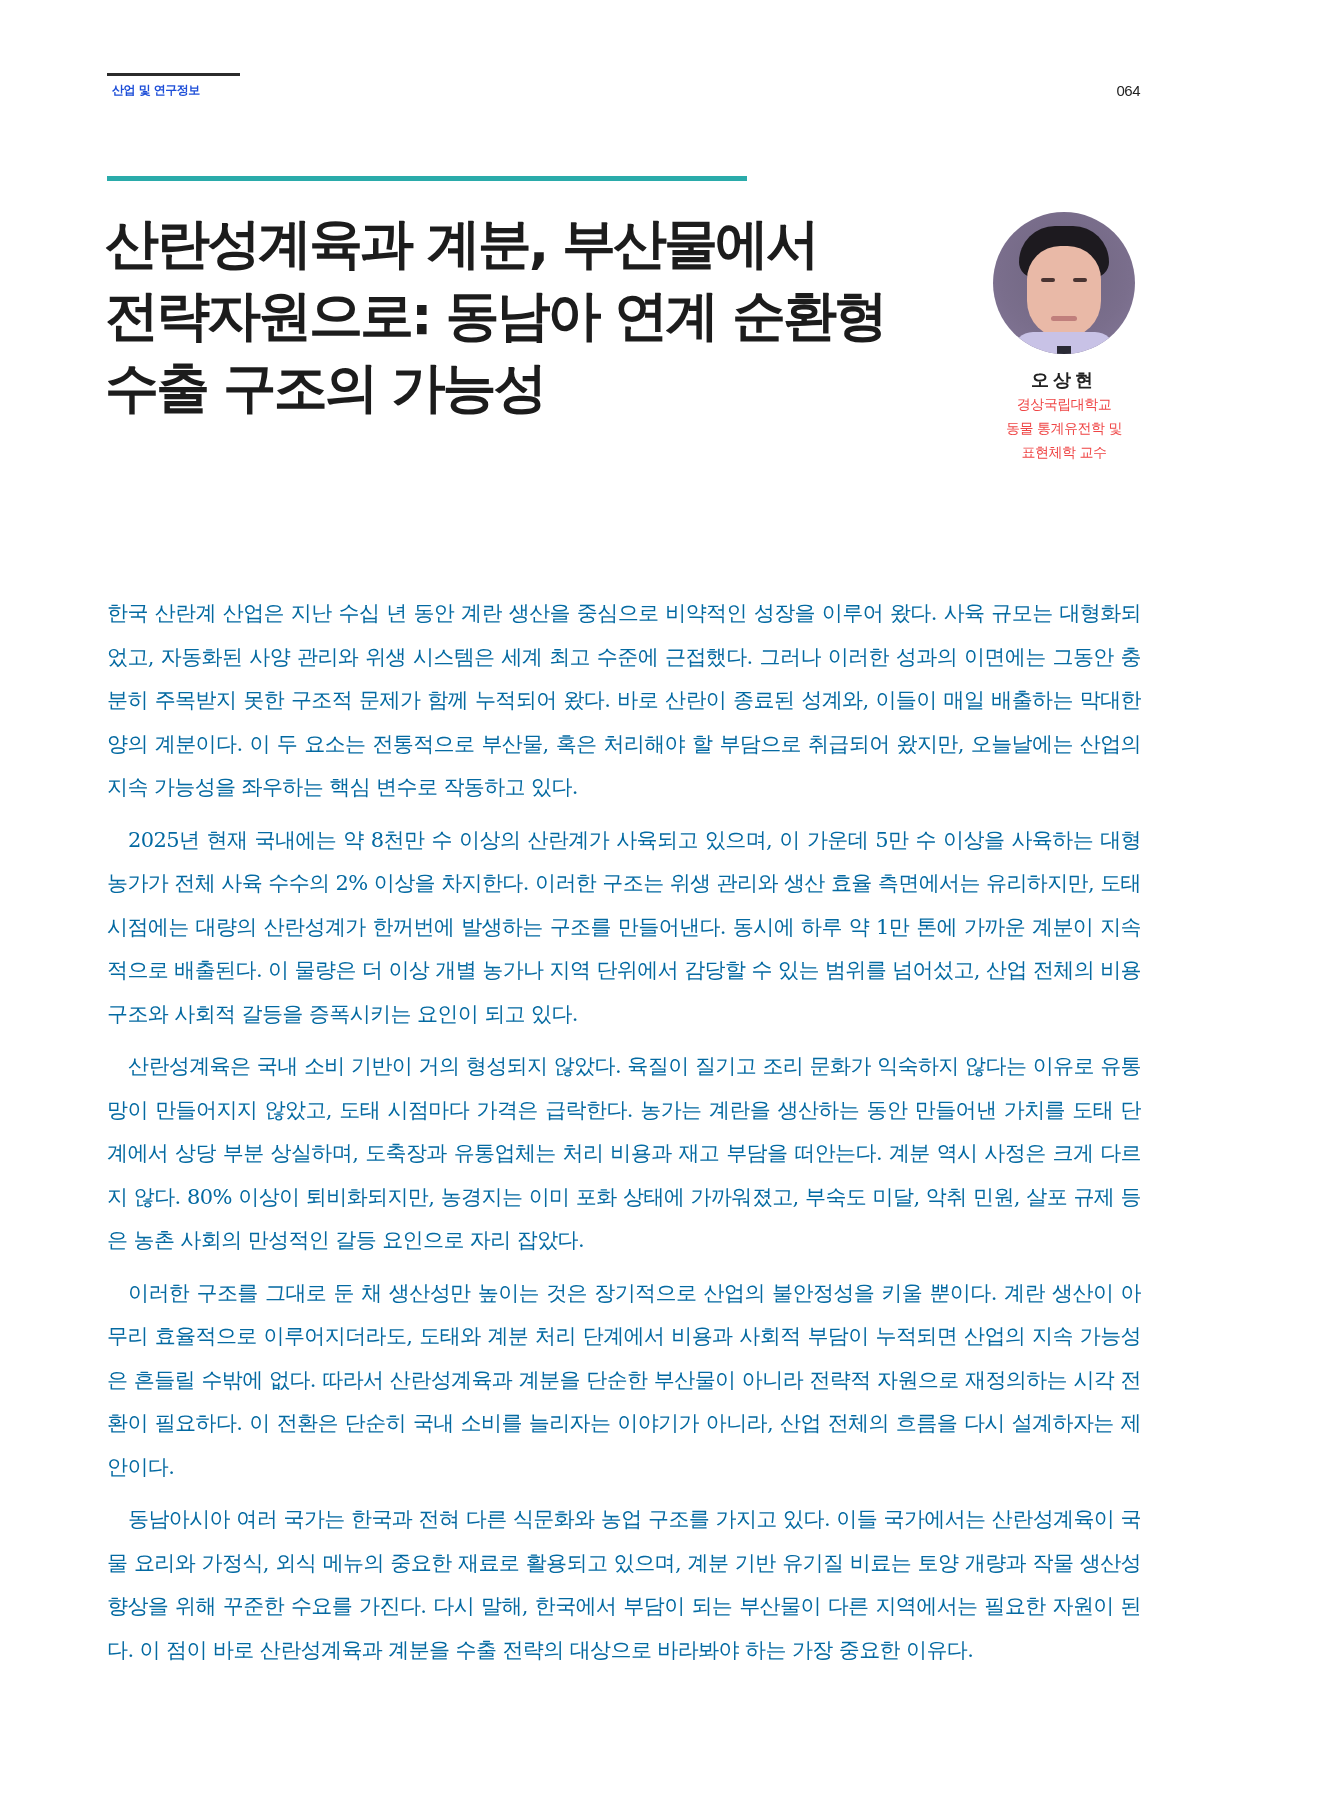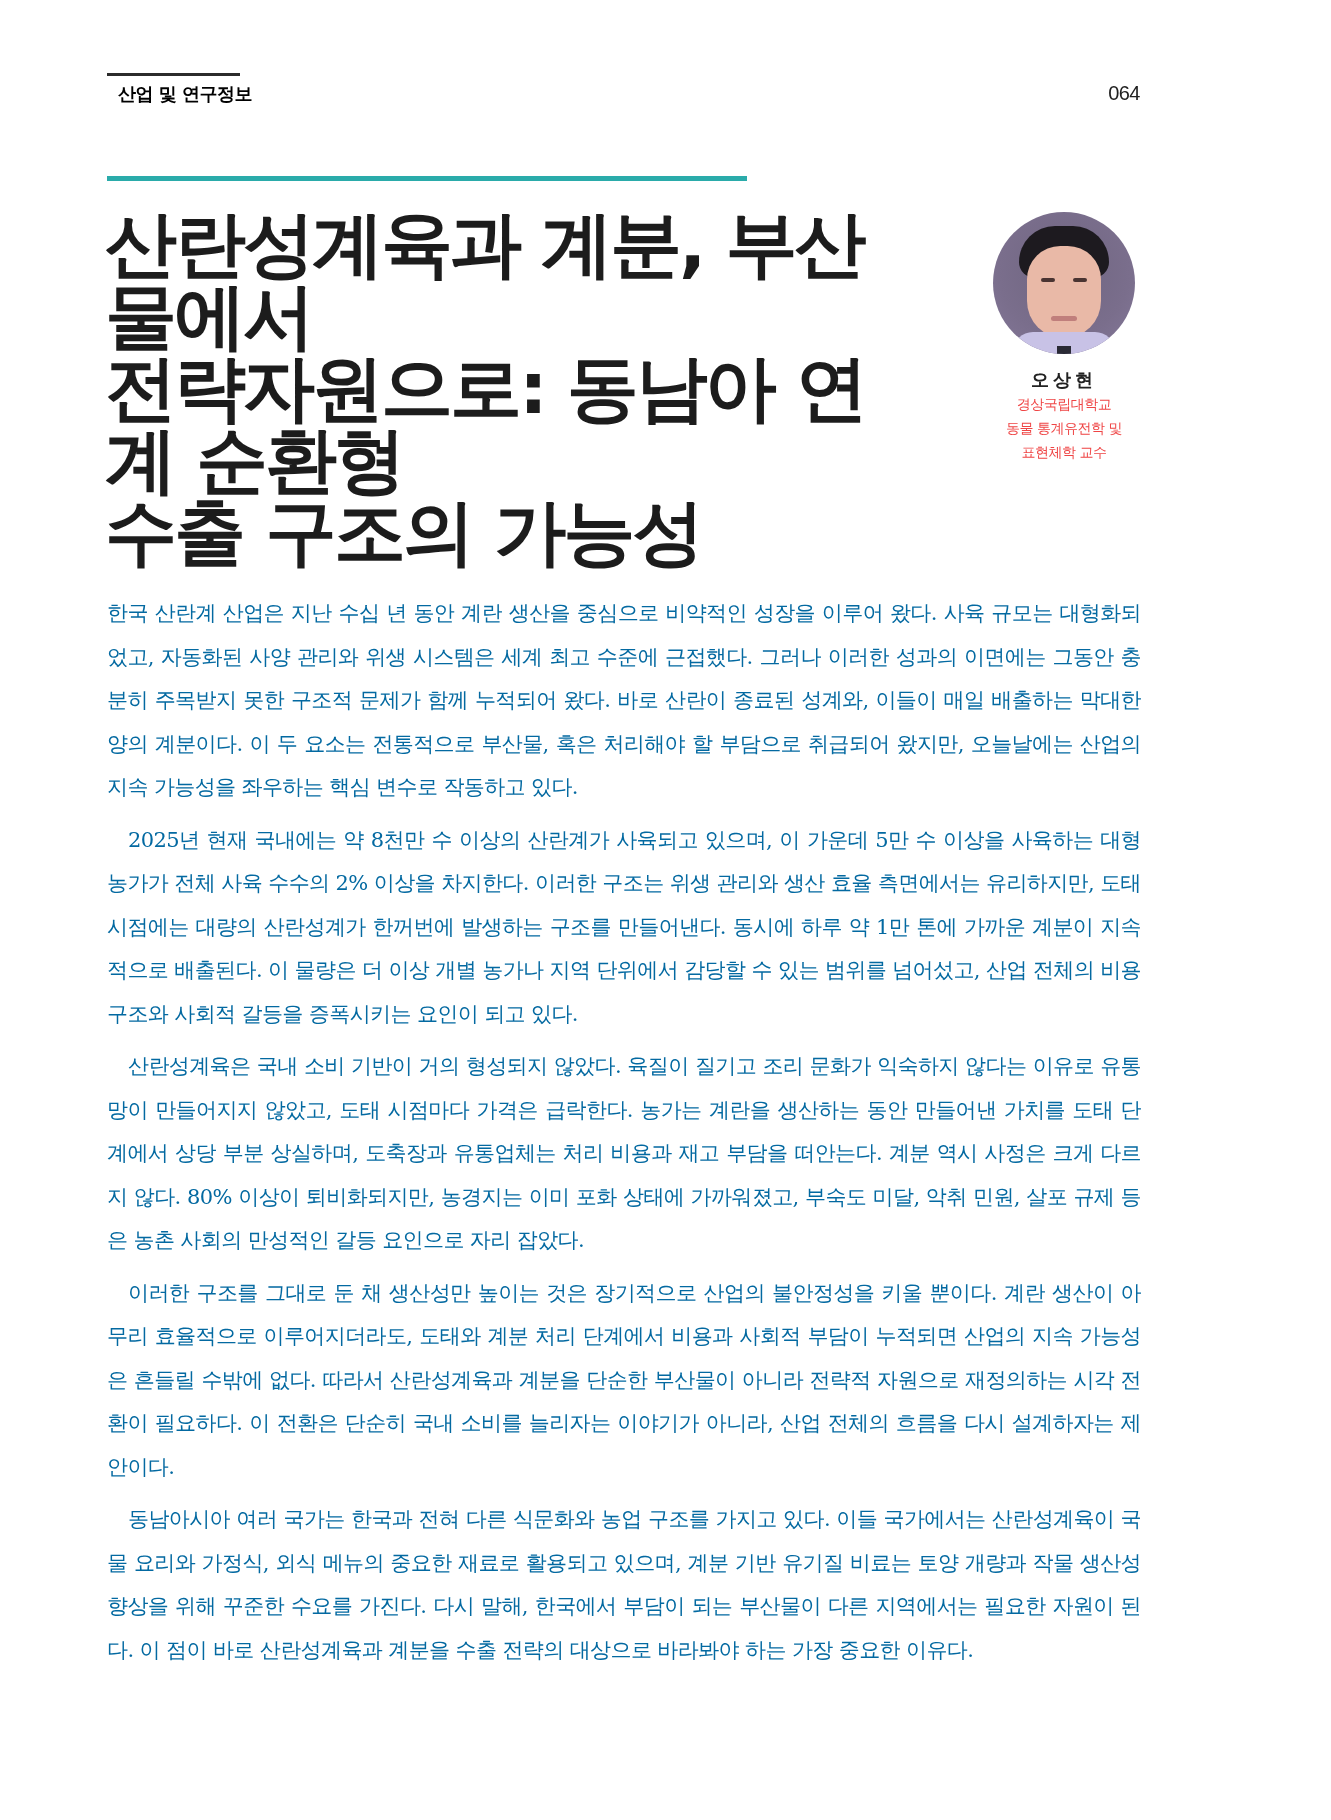--- a/index.html
+++ b/index.html
@@ -18,51 +18,51 @@
     .top-rule {
       position: absolute;
       left: 107px;
       top: 73px;
       width: 133px;
       height: 3px;
       background: #2b2b2b;
     }
     .section-label {
       position: absolute;
-      left: 118px;
+      left: 112px;
       top: 82px;
-      font-size: 18px;
+      font-size: 12px;
       font-weight: bold;
       letter-spacing: -0.5px;
-      color: #000000;
+      color: #1d4ed8;
     }
     .page-number {
       position: absolute;
       right: 191px;
       top: 82px;
-      font-size: 20px;
+      font-size: 15px;
       color: #222;
       font-family: "Liberation Sans", sans-serif;
       letter-spacing: -0.5px;
     }
     .accent-rule {
       position: absolute;
       left: 107px;
       top: 176px;
       width: 640px;
       height: 5px;
       background: #2aabaa;
     }
     .title {
       position: absolute;
       left: 105px;
       top: 208px;
       width: 820px;
       margin: 0;
-      font-size: 72px;
+      font-size: 54px;
       font-weight: 900;
       line-height: 72px;
       letter-spacing: -3px;
       color: #1c1c1c;
     }
     .title span { display: block; }
     .author {
       position: absolute;
       left: 984px;
       top: 212px;

